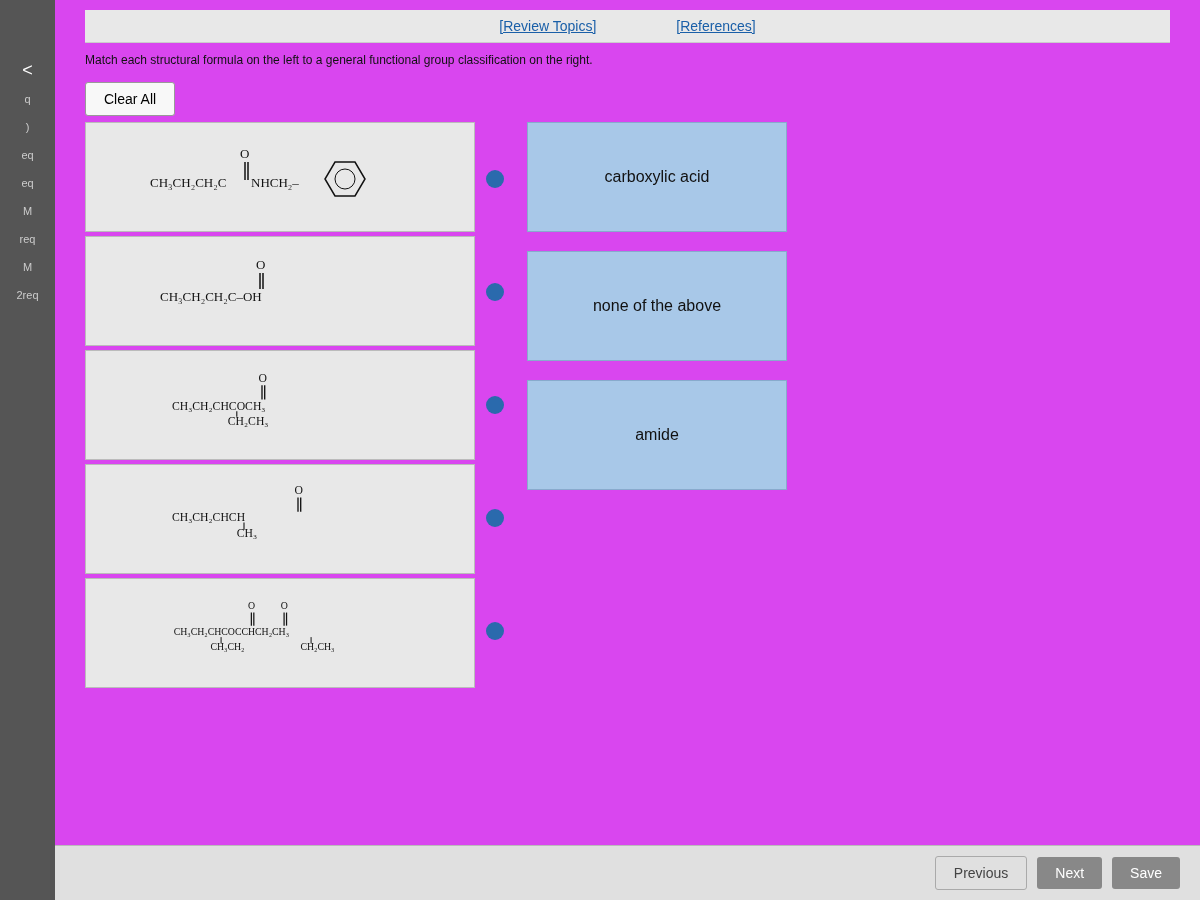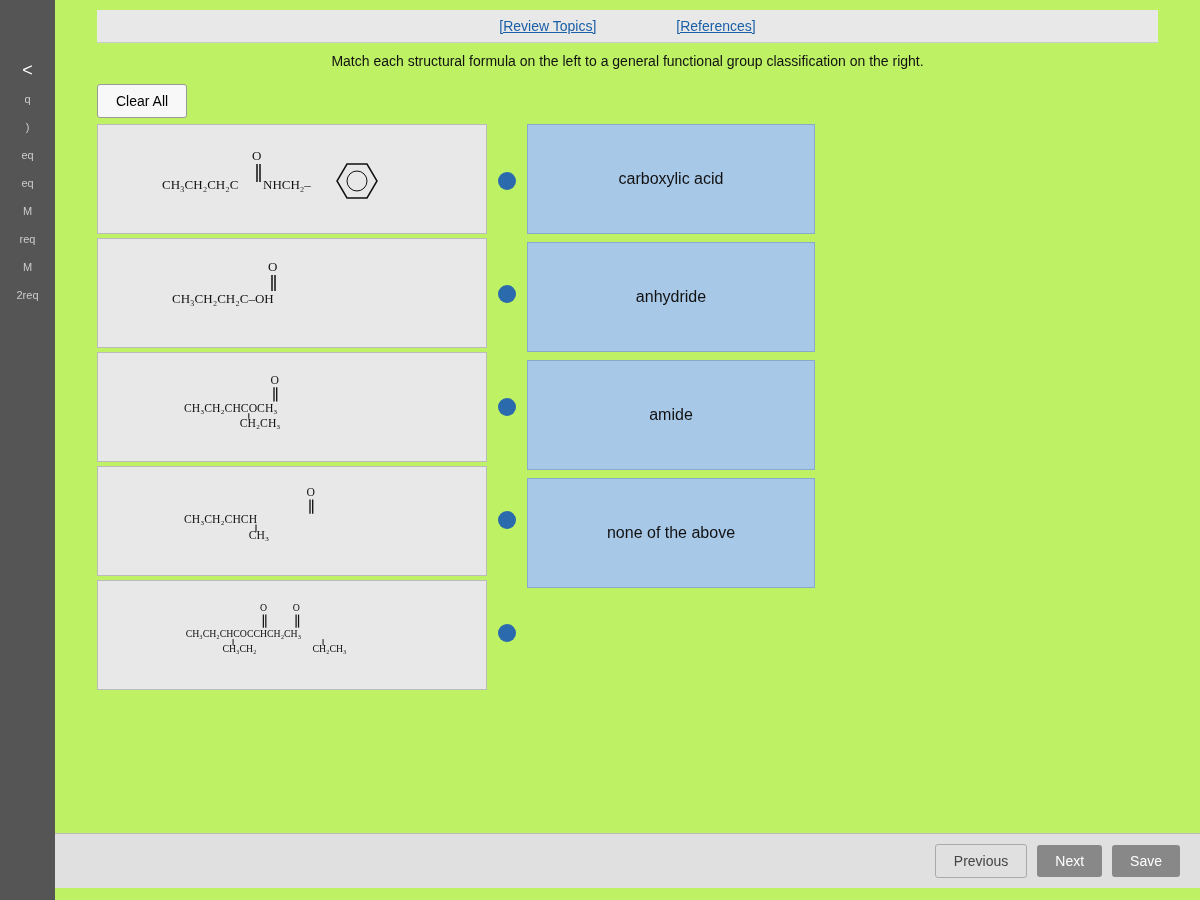--- a/index.html
+++ b/index.html
@@ -53,30 +53,29 @@
     .sidebar-arrow {
       color: white;
       font-size: 18px;
       margin-top: 20px;
       cursor: pointer;
     }
 
     
     .main-content {
       margin-left: 55px;
-      padding: 10px 42px;
-      background: #bef264;
+      padding: 10px 30px;
+      background: #d946ef;
       min-height: 900px;
     }
 
     .instruction {
-      font-size: 14px;
+      font-size: 12px;
       margin: 10px 0 15px 0;
       color: #111;
-      text-align: center;
     }
 
     .clear-all-row {
       display: flex;
       justify-content: flex-start;
       margin-right: 120px;
       margin-bottom: 6px;
     }
     .clear-all-btn {
       border: 1px solid #999;
@@ -133,40 +132,41 @@
       height: 18px;
       border-radius: 50%;
       background: #2a6aad;
       flex-shrink: 0;
     }
 
     
     .right-col {
       display: flex;
       flex-direction: column;
-      gap: 8px;
-      width: 288px;
+      gap: 19px;
+      width: 260px;
+      margin-left: 12px;
     }
 
     .class-box {
       background: #a8c8e8;
       border: 1px solid #88aacc;
       min-height: 110px;
       display: flex;
       align-items: center;
       justify-content: center;
       font-size: 16px;
       color: #111;
       cursor: pointer;
     }
 
     
     .bottom-bar {
       position: absolute;
-      bottom: 12px;
+      bottom: 0;
       right: 0;
       display: flex;
       align-items: center;
       gap: 10px;
       padding: 10px 20px;
       background: #e0e0e0;
       border-top: 1px solid #bbb;
       width: calc(1200px - 55px);
       margin-left: 55px;
       justify-content: flex-end;
@@ -300,30 +300,27 @@
       <div class="dot"></div>
     </div>
 
     <div class="right-col">
 
       <div class="class-box">
         <span>carboxylic acid</span>
       </div>
 
 
+
       <div class="class-box">
-        <span>anhydride</span>
+        <span>none of the above</span>
       </div>
 
       <div class="class-box">
         <span>amide</span>
-      </div>
-
-      <div class="class-box">
-        <span>none of the above</span>
       </div>
 
     </div>
 
   </div>
 
 </div>
 
 <div class="bottom-bar">
   <button class="nav-btn prev">Previous</button>

